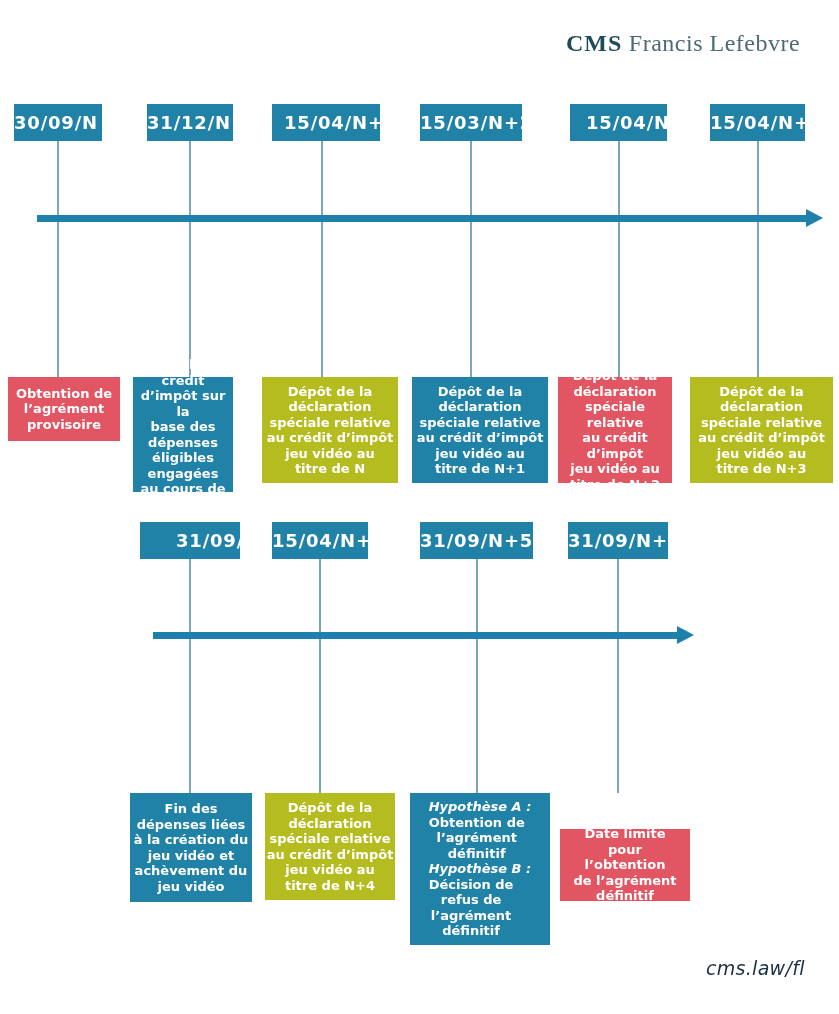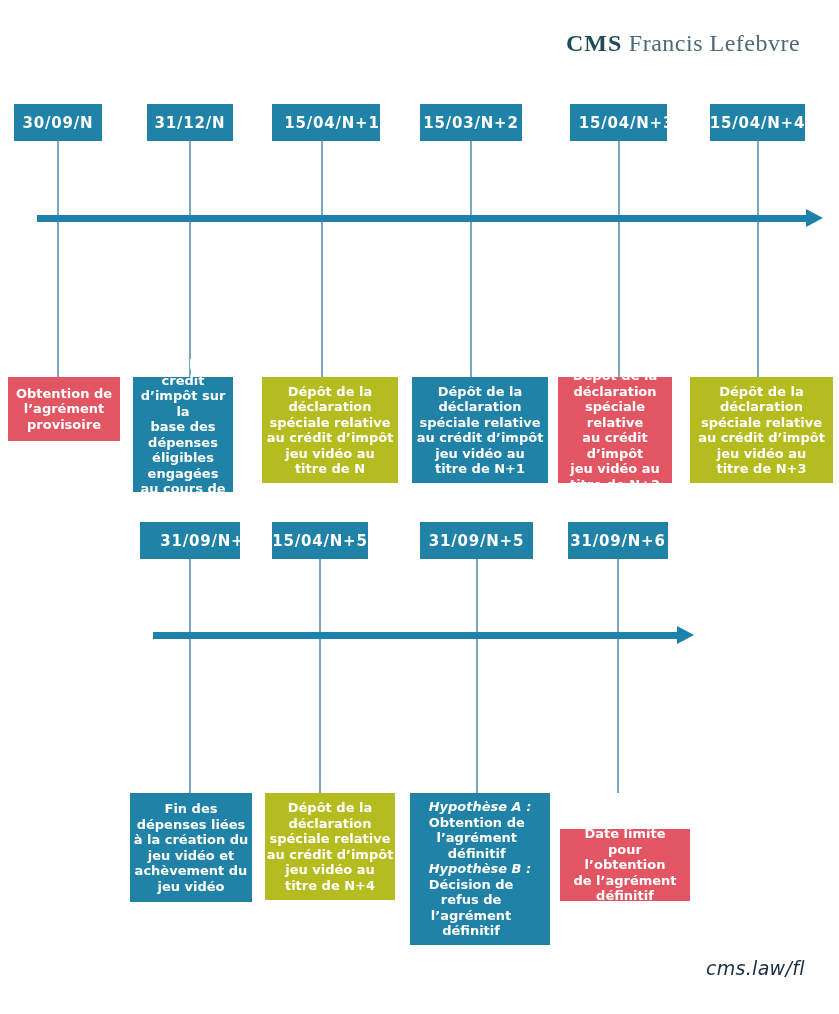--- a/index.html
+++ b/index.html
@@ -13,22 +13,22 @@
     font-family:"DejaVu Sans", sans-serif;
   }
   .abs{position:absolute;}
   .brand{
     font-family:Liberation Serif, serif;
     font-size:24px;letter-spacing:.5px;white-space:nowrap;
   }
   .brand .cms{font-weight:bold;color:var(--logo-dark);letter-spacing:1px;}
   .brand .rest{font-weight:normal;color:var(--logo-text);}
   .datebox{
-    height:37px;display:flex;align-items:center;justify-content:center;
-    background:var(--teal);color:#fff;font-weight:bold;font-size:15px;
+    height:37px;display:flex;align-items:center;justify-content:flex-start;
+    background:var(--teal);color:#fff;font-weight:bold;font-size:18px;
     letter-spacing:.8px;white-space:nowrap;
   }
   .connector{width:2px;background:var(--connector);}
   .axis-bar{height:7px;background:var(--arrow);}
   .axis-head{
     width:0;height:0;border-top:9px solid transparent;border-bottom:9px solid transparent;
     border-left:17px solid var(--arrow);
   }
   .event{
     display:flex;align-items:center;justify-content:center;text-align:center;

